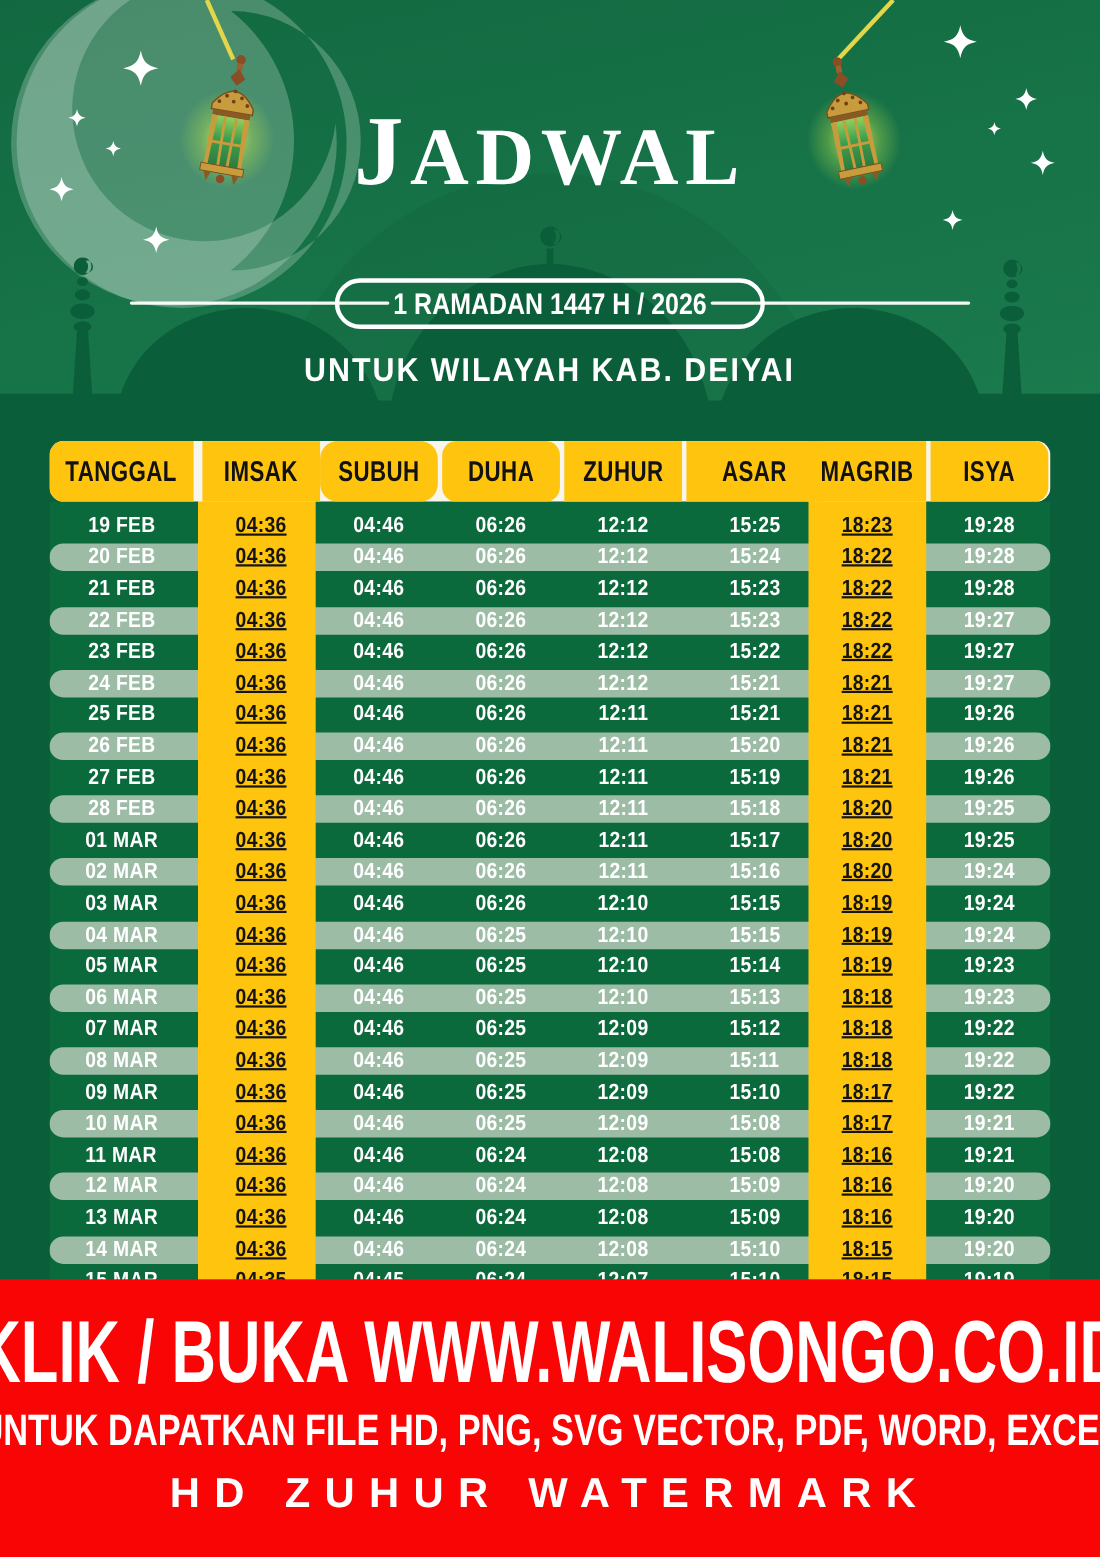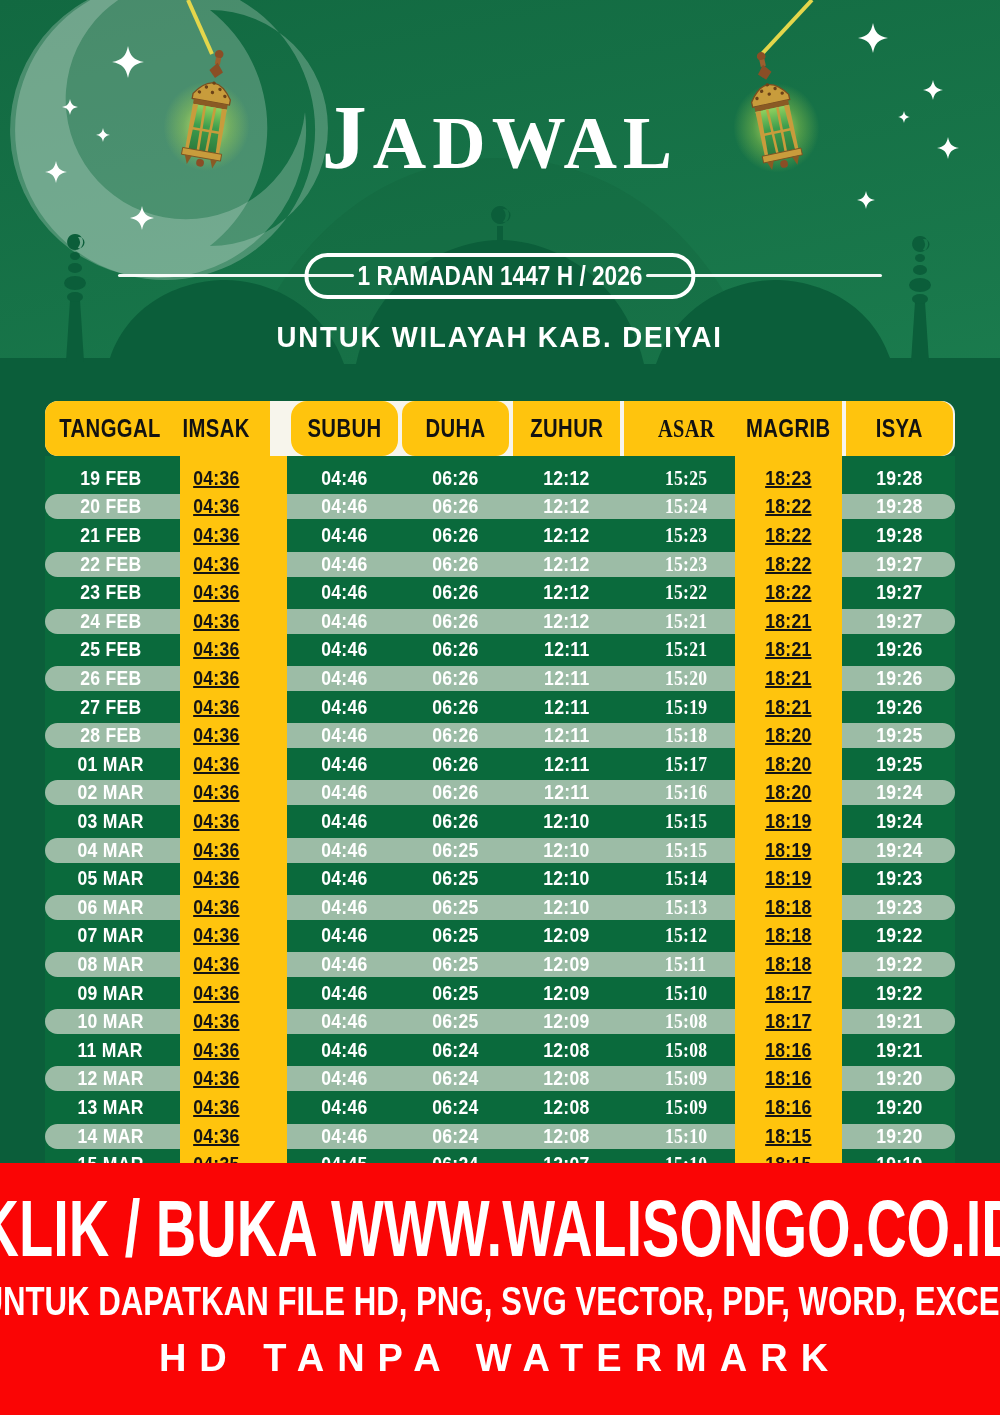--- a/index.html
+++ b/index.html
@@ -44,25 +44,25 @@
   .vband{position:absolute;top:0;width:107px;height:785px;background:#FFC40D;z-index:3;}
   .band-imsak{left:135px;}
   .band-magrib{left:690px;}
   .row-pill{position:absolute;left:0;width:910px;height:25px;border-radius:13px;background:#9CBCA6;z-index:2;}
   .trow{position:absolute;left:0;width:910px;height:28.6px;z-index:5;}
   .tcell{position:absolute;top:0;height:28.6px;display:flex;align-items:center;justify-content:center;
     color:#ffffff;font-weight:bold;font-size:20px;}
   .tcell .cond{transform:scaleX(0.88);letter-spacing:0.3px;}
   .tcell.on-yellow{color:#141414;text-decoration:underline;}
   .c0{left:0;width:131px;}
-  .c1{left:118px;width:107px;}
+  .c1{left:139px;width:107px;}
   .c2{left:246px;width:107px;border-radius:16px;}
   .c3{left:357px;width:107px;border-radius:13px;}
   .c4{left:468px;width:107px;}
-  .c5{left:579px;width:124px;font-family:Liberation Serif, serif;}
+  .c5{left:579px;width:124px;}
   .c6{left:690px;width:107px;}
   .c7{left:801px;width:107px;}
 
   
   .footer{position:absolute;left:0;top:1163px;width:1000px;height:252px;background:#FA0505;z-index:10;
     display:flex;flex-direction:column;align-items:center;padding-top:22px;box-sizing:border-box;color:#ffffff;font-weight:bold;}
   .f1{font-size:80px;line-height:88px;transform:scaleX(0.70);white-space:nowrap;}
   .f2{margin-top:6px;font-size:40px;line-height:44px;transform:scaleX(0.78);white-space:nowrap;}
   .f3{margin-top:14px;font-size:38px;line-height:42px;letter-spacing:13px;white-space:nowrap;}
 </style>
@@ -915,16 +915,16 @@
           <div class="tcell c7">
             <span class="cond">19:19</span>
           </div>
         </div>
       </div>
   </div>
 
   <div class="footer">
     <span class="f1">KLIK / BUKA WWW.WALISONGO.CO.ID</span>
     <span class="f2">UNTUK DAPATKAN FILE HD, PNG, SVG VECTOR, PDF, WORD, EXCEL</span>
-    <span class="f3">HD TANPA WATERMARK</span>
+    <span class="f3">HD ZUHUR WATERMARK</span>
   </div>
 
 </div>
 
 </body></html>

